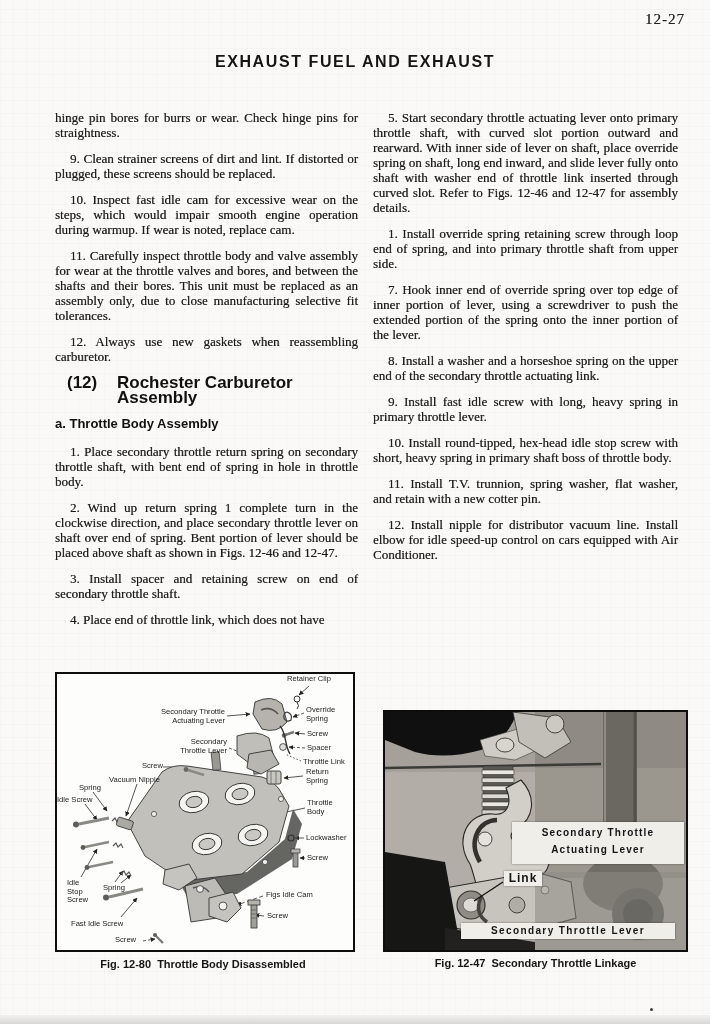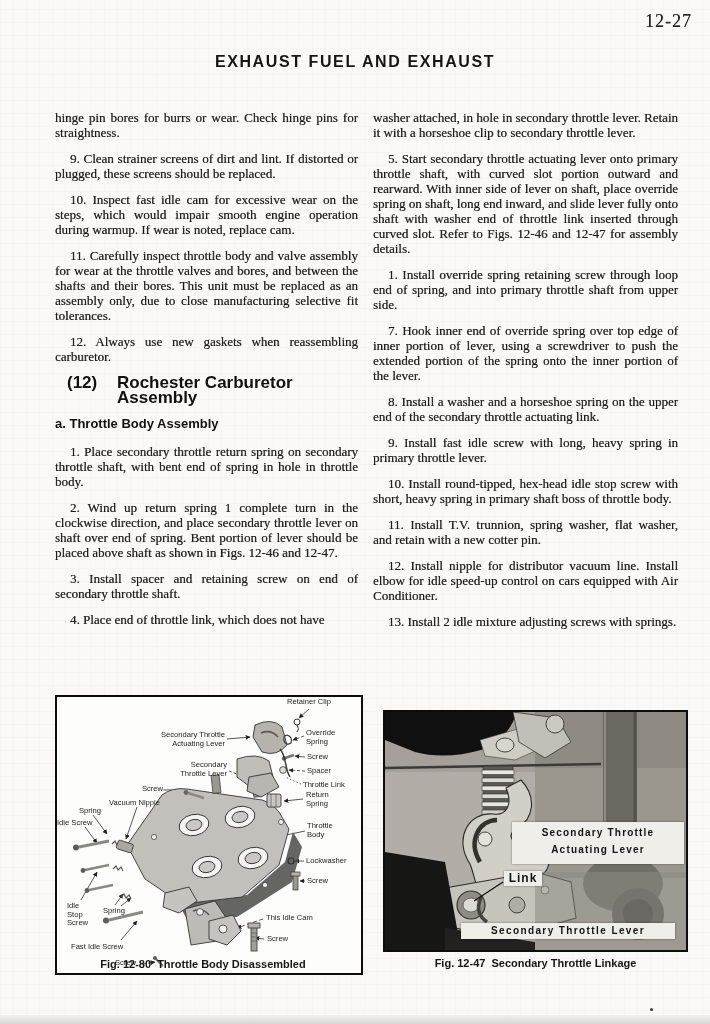--- a/index.html
+++ b/index.html
@@ -7,21 +7,21 @@
     position:relative;width:710px;height:1024px;overflow:hidden;
     background-color:#faf9f7;
     background-image:
       repeating-linear-gradient(0deg, rgba(120,120,115,0.035) 0 1px, transparent 1px 13px),
       repeating-linear-gradient(90deg, rgba(120,120,115,0.03) 0 1px, transparent 1px 13px);
     font-family:"Liberation Serif", serif;
     color:#1d1d1d;
   }
   .pageno{
     position:absolute;top:11px;left:645px;width:60px;
-    font-size:18px;letter-spacing:1px;color:#222;
+    font-size:15px;letter-spacing:1px;color:#222;
     text-shadow:0.3px 0 0 rgba(0,0,0,0.5);
   }
   .title{
     position:absolute;top:53px;left:0;width:710px;text-align:center;
     font-family:"Liberation Sans", sans-serif;font-weight:bold;
     font-size:16px;letter-spacing:1.6px;color:#151515;
   }
   .col{
     position:absolute;top:110px;
     font-size:13px;line-height:15px;text-align:justify;
@@ -37,22 +37,22 @@
     font-size:17px;color:#111;text-shadow:none;text-align:left;
   }
   .sec-head .num{width:50px;flex:none;}
   .sub-head{
     margin:0 0 13px 0;
     font-family:"Liberation Sans", sans-serif;font-weight:bold;
     font-size:13px;color:#111;text-shadow:none;text-align:left;
   }
   
   .fig46{
-    position:absolute;left:55px;top:695px;width:296px;height:276px;
-    border:2px solid #0d0d0d;background:#fdfdfb;padding-left:8px;
+    position:absolute;left:55px;top:672px;width:296px;height:276px;
+    border:2px solid #0d0d0d;background:#fdfdfb;
   }
   .fig46 svg{position:absolute;left:0;top:0;}
   .dlabel{
     position:absolute;font-family:"Liberation Sans", sans-serif;
     font-size:7.6px;line-height:8.6px;color:#1b1b1b;white-space:pre-line;
   }
   
   .fig47{
     position:absolute;left:385px;top:712px;width:301px;height:238px;
     background:#b7b3ac;outline:2px solid #0d0d0d;overflow:hidden;
@@ -94,30 +94,28 @@
       <span>Rochester Carburetor Assembly</span>
     </div>
     <div class="sub-head">a. Throttle Body Assembly</div>
     <p>1. Place secondary throttle return spring on secondary throttle shaft, with bent end of spring in hole in throttle body.</p>
     <p>2. Wind up return spring 1 complete turn in the clockwise direction, and place secondary throttle lever on shaft over end of spring. Bent portion of lever should be placed above shaft as shown in Figs. 12-46 and 12-47.</p>
     <p>3. Install spacer and retaining screw on end of secondary throttle shaft.</p>
     <p>4. Place end of throttle link, which does not have</p>
   </div>
 
   <div class="col col-right">
-    <p class="cont">washer attached, in hole in secondary throttle lever. Retain it with a horseshoe clip to secondary throttle lever.</p>
     <p>5. Start secondary throttle actuating lever onto primary throttle shaft, with curved slot portion outward and rearward. With inner side of lever on shaft, place override spring on shaft, long end inward, and slide lever fully onto shaft with washer end of throttle link inserted through curved slot. Refer to Figs. 12-46 and 12-47 for assembly details.</p>
     <p>1. Install override spring retaining screw through loop end of spring, and into primary throttle shaft from upper side.</p>
     <p>7. Hook inner end of override spring over top edge of inner portion of lever, using a screwdriver to push the extended portion of the spring onto the inner portion of the lever.</p>
     <p>8. Install a washer and a horseshoe spring on the upper end of the secondary throttle actuating link.</p>
     <p>9. Install fast idle screw with long, heavy spring in primary throttle lever.</p>
     <p>10. Install round-tipped, hex-head idle stop screw with short, heavy spring in primary shaft boss of throttle body.</p>
     <p>11. Install T.V. trunnion, spring washer, flat washer, and retain with a new cotter pin.</p>
     <p>12. Install nipple for distributor vacuum line. Install elbow for idle speed-up control on cars equipped with Air Conditioner.</p>
-    <p>13. Install 2 idle mixture adjusting screws with springs.</p>
   </div>
 
   <div class="fig46">
     <svg width="296" height="276" viewBox="0 0 296 276">
       <defs>
         <marker id="ah" markerWidth="7" markerHeight="7" refX="5.5" refY="3" orient="auto">
           <path d="M0,0 L6,3 L0,6 Z" fill="#222"></path>
         </marker>
       </defs>
       <g stroke="#2b2b2b" stroke-width="0.8" fill="none">
@@ -239,21 +237,21 @@
     <div class="dlabel" style="left:22px;top:110px;width:32px;">Spring</div>
     <div class="dlabel" style="left:0px;top:122px;width:46px;">Idle Screw</div>
     <div class="dlabel" style="left:250px;top:125px;width:40px;">Throttle
 Body</div>
     <div class="dlabel" style="left:249px;top:160px;width:46px;">Lockwasher</div>
     <div class="dlabel" style="left:250px;top:180px;width:30px;">Screw</div>
     <div class="dlabel" style="left:10px;top:205px;width:30px;">Idle
 Stop
 Screw</div>
     <div class="dlabel" style="left:46px;top:210px;width:32px;">Spring</div>
-    <div class="dlabel" style="left:209px;top:217px;width:60px;">This Idle Cam</div>
+    <div class="dlabel" style="left:209px;top:217px;width:60px;">Figs Idle Cam</div>
     <div class="dlabel" style="left:210px;top:238px;width:30px;">Screw</div>
     <div class="dlabel" style="left:14px;top:246px;width:66px;">Fast Idle Screw</div>
     <div class="dlabel" style="left:58px;top:262px;width:28px;">Screw</div>
   </div>
   <div class="caption cap46">Fig. 12-80  Throttle Body Disassembled</div>
 
   <div class="fig47">
     <svg width="301" height="238" viewBox="0 0 301 238">
       <rect x="0" y="0" width="301" height="238" fill="#b2aea7"></rect>
       <rect x="0" y="0" width="301" height="60" fill="#a5a19a"></rect>

